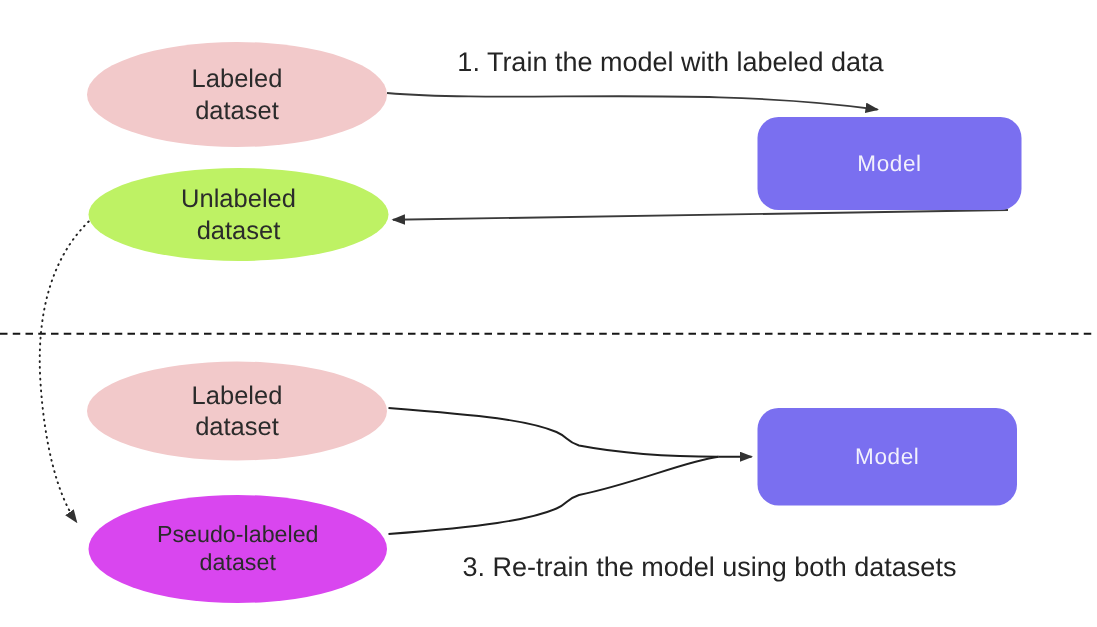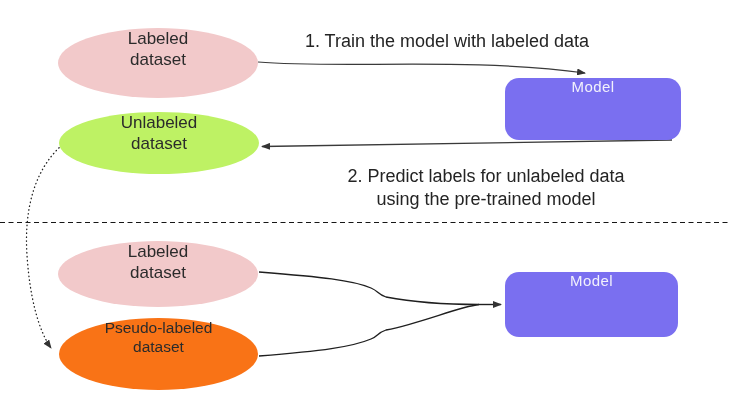--- a/index.html
+++ b/index.html
@@ -18,20 +18,21 @@
   #arrow-layer {
     position: absolute;
     left: 0; top: 0;
     width: 731px; height: 418px;
     z-index: 1;
   }
   .node {
     position: absolute;
     z-index: 2;
     display: flex;
+    align-items: center;
     justify-content: center;
     text-align: center;
   }
   .ellipse {
     border-radius: 50%;
     color: #2b2b2b;
     font-size: 17px;
     line-height: 1.25;
   }
   .ellipse.small-text {
@@ -88,31 +89,30 @@
     <span class="multiline">Unlabeled
 dataset</span>
   </div>
 
   <div class="node model-box" style="left: 505px; top: 78px; width: 176px; height: 62px; color: rgb(242, 241, 252); background: rgb(122, 111, 240);">
     <span>Model</span>
   </div>
 
   <div class="step-label" style="left:297px; top:30px; width:300px;">1. Train the model with labeled data</div>
 
-  <div class="step-label multiline" style="left:336px; top:165px; width:300px;">2. Predict labels for unlabeled data
-using the pre-trained model</div>
 
   <div class="node ellipse" style="left: 58px; top: 241px; width: 200px; height: 66px; background: rgb(242, 201, 202);">
     <span class="multiline">Labeled
 dataset</span>
   </div>
 
-  <div class="node ellipse small-text" style="left: 59px; top: 318px; width: 199px; height: 72px; background: #f97316;">
+  <div class="node ellipse small-text" style="left: 59px; top: 330px; width: 199px; height: 72px; background: #d946ef;">
     <span class="multiline">Pseudo-labeled
 dataset</span>
   </div>
 
   <div class="node model-box" style="left: 505px; top: 272px; width: 173px; height: 65px; color: rgb(242, 241, 252); background: rgb(122, 111, 240);">
     <span>Model</span>
   </div>
 
+  <div class="step-label" style="left:293px; top:367px; width:360px;">3. Re-train the model using both datasets</div>
 
 </div>
 
 </body></html>

